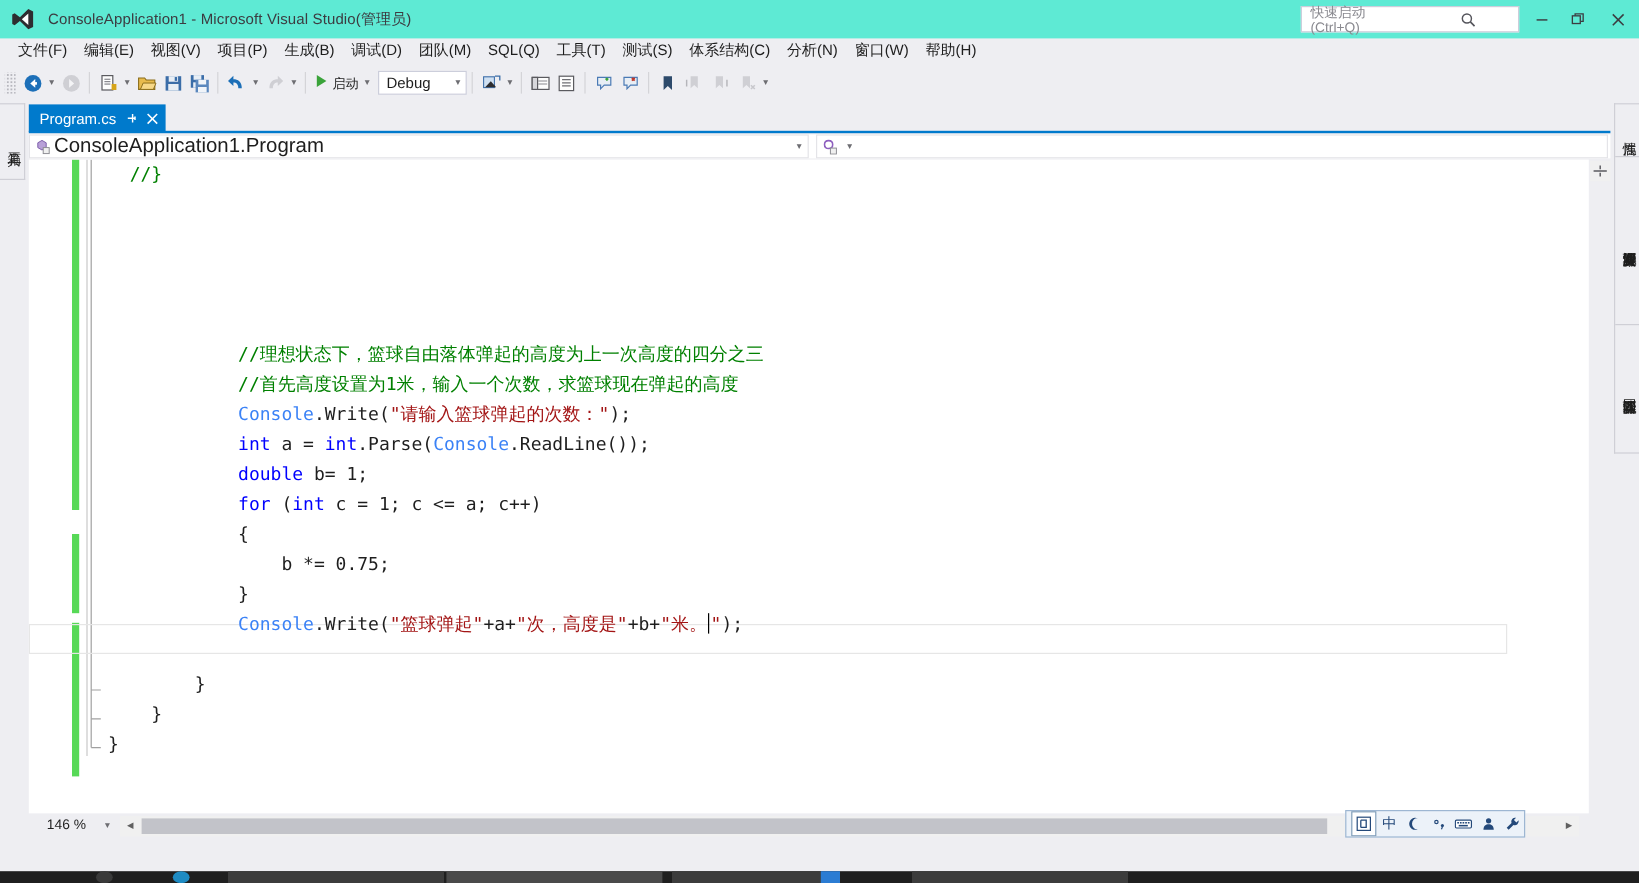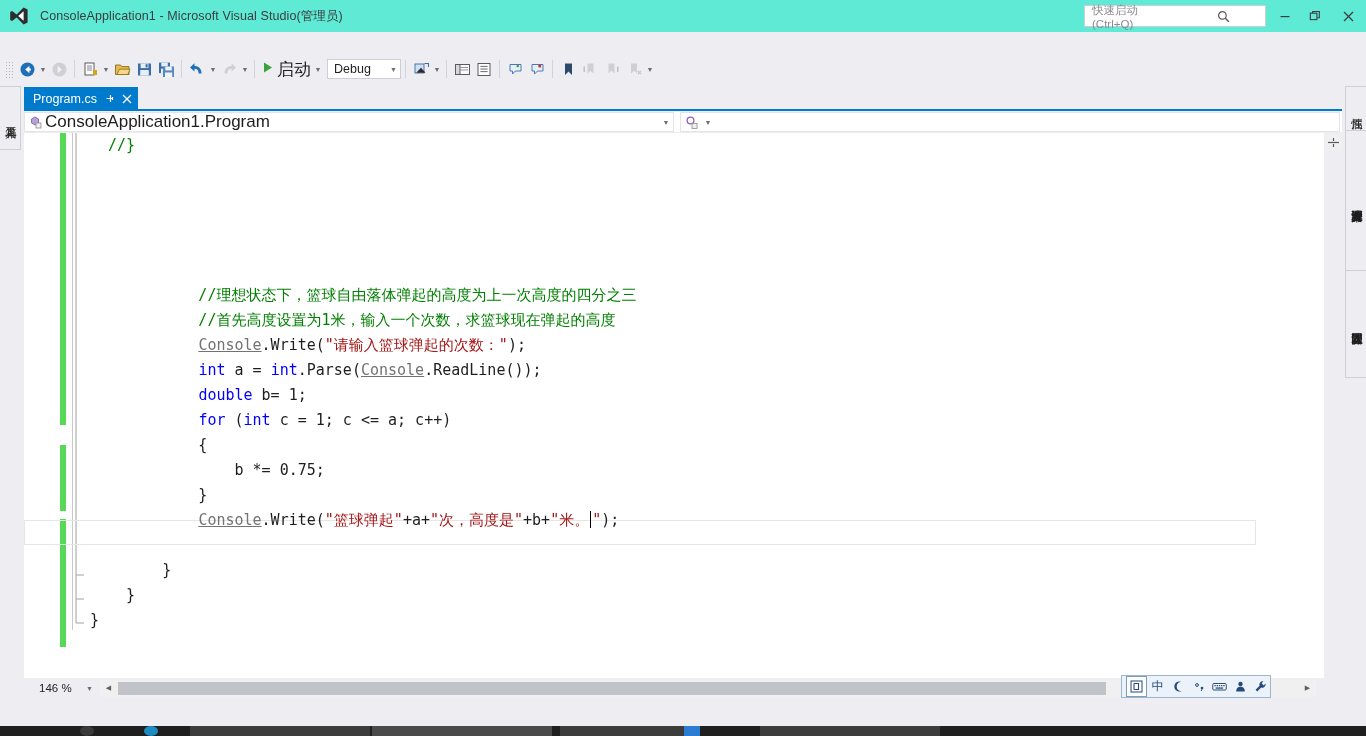--- a/index.html
+++ b/index.html
@@ -49,21 +49,21 @@
     display:flex;align-items:center;padding-left:4px;box-sizing:border-box;
   }
   .tb-grip{width:9px;height:18px;margin-right:3px;
     background-image:radial-gradient(#b6b6bd 0.8px, transparent 0.9px);
     background-size:3px 3px;background-position:1px 1px;}
   .tb-btn{width:22px;height:22px;display:flex;align-items:center;justify-content:center;}
   .tb-arrow{width:10px;height:22px;display:flex;align-items:center;justify-content:center;
     font-size:7px;color:#6d6d72;}
   .tb-sep{width:1px;height:18px;background:#d4d4d8;margin:0 4px;}
   .tb-start{display:flex;align-items:center;gap:3px;padding:0 2px;}
-  .tb-start .lbl{font-size:17px;color:#1e1e1e;}
+  .tb-start .lbl{font-size:11px;color:#1e1e1e;}
   .tb-combo{
     width:74px;height:20px;border:1px solid #cccedb;background:#fff;
     display:flex;align-items:center;justify-content:space-between;
     padding:0 3px 0 6px;box-sizing:border-box;font-size:12px;color:#1e1e1e;margin-left:4px;
   }
   .tb-combo .cv{font-size:12.5px;}
   .tb-combo .ca{font-size:7px;color:#6d6d72;}
 
   
   .dockstrip{
@@ -116,21 +116,21 @@
   .cb-seg{position:absolute;left:0;width:6px;background:#57d957;}
   .indentguide{position:absolute;left:48px;top:0;width:1px;height:497px;background:#c9c9c9;}
   .outline-col{position:absolute;left:48px;top:0;width:18px;height:545px;}
   .code{
     position:absolute;left:66px;top:0;width:1234px;
     font-family:"DejaVu Sans Mono","Liberation Mono",monospace;
     font-size:15px;line-height:25px;white-space:pre;color:#1e1e1e;
   }
   .ln{height:25px;white-space:pre;}
   .kw{color:#0000ff;}
-  .type{color:#737373;text-decoration:underline;}
+  .type{color:#3b82f6;}
   .str{color:#a31515;}
   .cmt{color:#008000;}
   .curline{
     position:absolute;left:0;top:387px;width:1232px;height:25px;
     border:1px solid #e6e6e6;box-sizing:border-box;
   }
   .caret{
     display:inline-block;width:1px;height:17px;background:#000;
     vertical-align:-3px;margin:0 1px;
   }
@@ -221,20 +221,36 @@
       </div>
       <div class="winbtn">
         <svg width="13" height="13" viewBox="0 0 13 13">
           <line x1="2" y1="2" x2="11" y2="11" stroke="#3c3c41" stroke-width="1.3"></line>
           <line x1="11" y1="2" x2="2" y2="11" stroke="#3c3c41" stroke-width="1.3"></line>
         </svg>
       </div>
     </div>
   </div>
 
+  <div class="menubar">
+    <div class="menu-item">文件(F)</div>
+    <div class="menu-item">编辑(E)</div>
+    <div class="menu-item">视图(V)</div>
+    <div class="menu-item">项目(P)</div>
+    <div class="menu-item">生成(B)</div>
+    <div class="menu-item">调试(D)</div>
+    <div class="menu-item">团队(M)</div>
+    <div class="menu-item">SQL(Q)</div>
+    <div class="menu-item">工具(T)</div>
+    <div class="menu-item">测试(S)</div>
+    <div class="menu-item">体系结构(C)</div>
+    <div class="menu-item">分析(N)</div>
+    <div class="menu-item">窗口(W)</div>
+    <div class="menu-item">帮助(H)</div>
+  </div>
 
   <div class="toolbar">
     <div class="tb-grip"></div>
 
     <div class="tb-btn">
       <svg width="17" height="17" viewBox="0 0 17 17">
         <circle cx="8.5" cy="8.5" r="7" fill="#1c6fb8"></circle>
         <path d="M10.4 4.8 L6.2 8.5 L10.4 12.2 Z" fill="#ffffff"></path>
         <rect x="9.4" y="7.4" width="2.4" height="2.2" fill="#ffffff"></rect>
       </svg>

